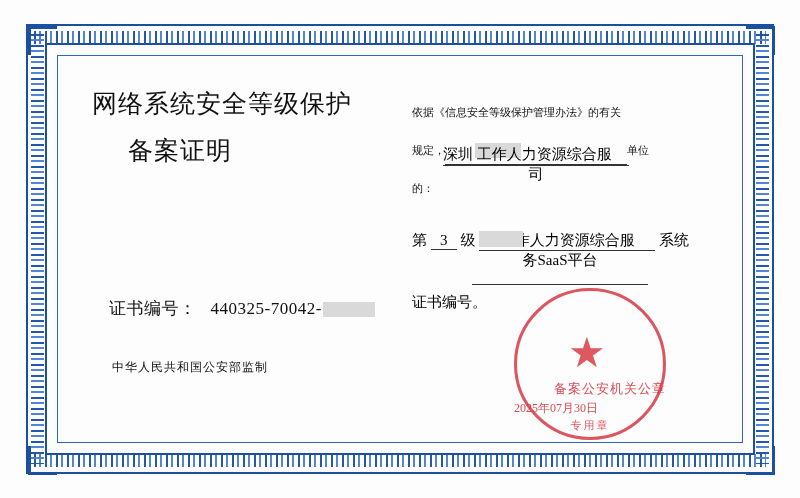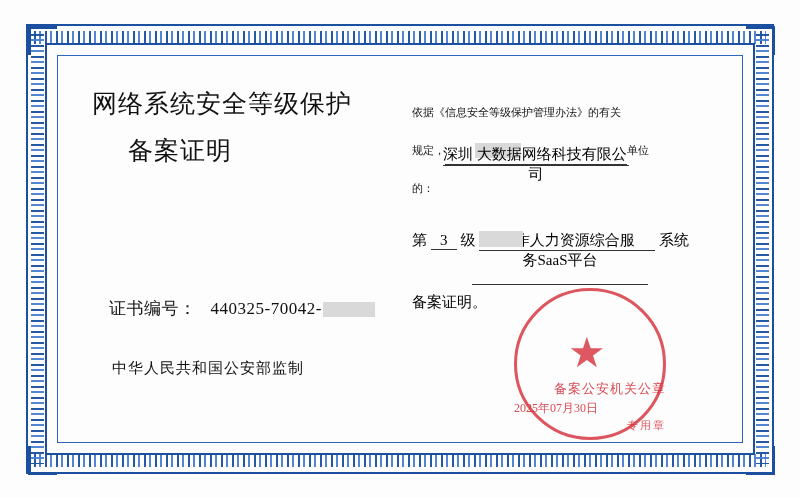--- a/index.html
+++ b/index.html
@@ -137,21 +137,21 @@
     vertical-align: middle;
     margin-left: 1px;
     position: relative;
     top: -1px;
   }
 
   .issuer {
     position: absolute;
     left: 55px;
     top: 304px;
-    font-size: 15px;
+    font-size: 12px;
     color: #111111;
     letter-spacing: 1px;
   }
 
   
   .right-col {
     position: absolute;
     left: 355px;
     top: 42px;
     width: 300px;
@@ -315,21 +315,21 @@
     text-align: left;
     color: #d6303a;
     font-size: 12px;
     opacity: .88;
   }
   .seal-bottom {
     position: absolute;
     left: 0;
     top: 130px;
     width: 152px;
-    text-align: right;
+    text-align: center;
     color: #d6303a;
     font-size: 11px;
     letter-spacing: 2px;
     opacity: .8;
   }
 </style>
 </head>
 <body>
 
 <div class="certificate">
@@ -361,34 +361,34 @@
 
     <div class="right-col">
       <div class="rc-line">依据《信息安全等级保护管理办法》的有关</div>
       <div class="rc-line2">
         <span>规定，</span><span class="fill company"><span class="company-mask"></span></span><span>单位</span>
       </div>
       <div class="rc-line2">的：</div>
     </div>
 
     <div class="company-wrap">
-      <div class="company-text">深圳           大数据网络科技有限公</div>
+      <div class="company-text">深圳           工作人力资源综合服</div>
       <div class="company-text2">司</div>
     </div>
 
     <div class="row-level">
       <span>第</span>
       <span class="grade-line">3</span>
       <span>级</span>
       <span class="sys-line"><span class="sys-mask"></span><span>          工作人力资源综合服</span></span>
       <span>系统</span>
     </div>
     <div class="sys-second">务SaaS平台</div>
 
-    <div class="filed">备案证明。</div>
+    <div class="filed">证书编号。</div>
 
     <div class="seal">
       <div class="seal-ring"></div>
       <div class="seal-star">★</div>
       <div class="seal-mid">备案公安机关公章</div>
       <div class="seal-date">2025年07月30日</div>
       <div class="seal-bottom">专用章</div>
     </div>
 
   </div>

